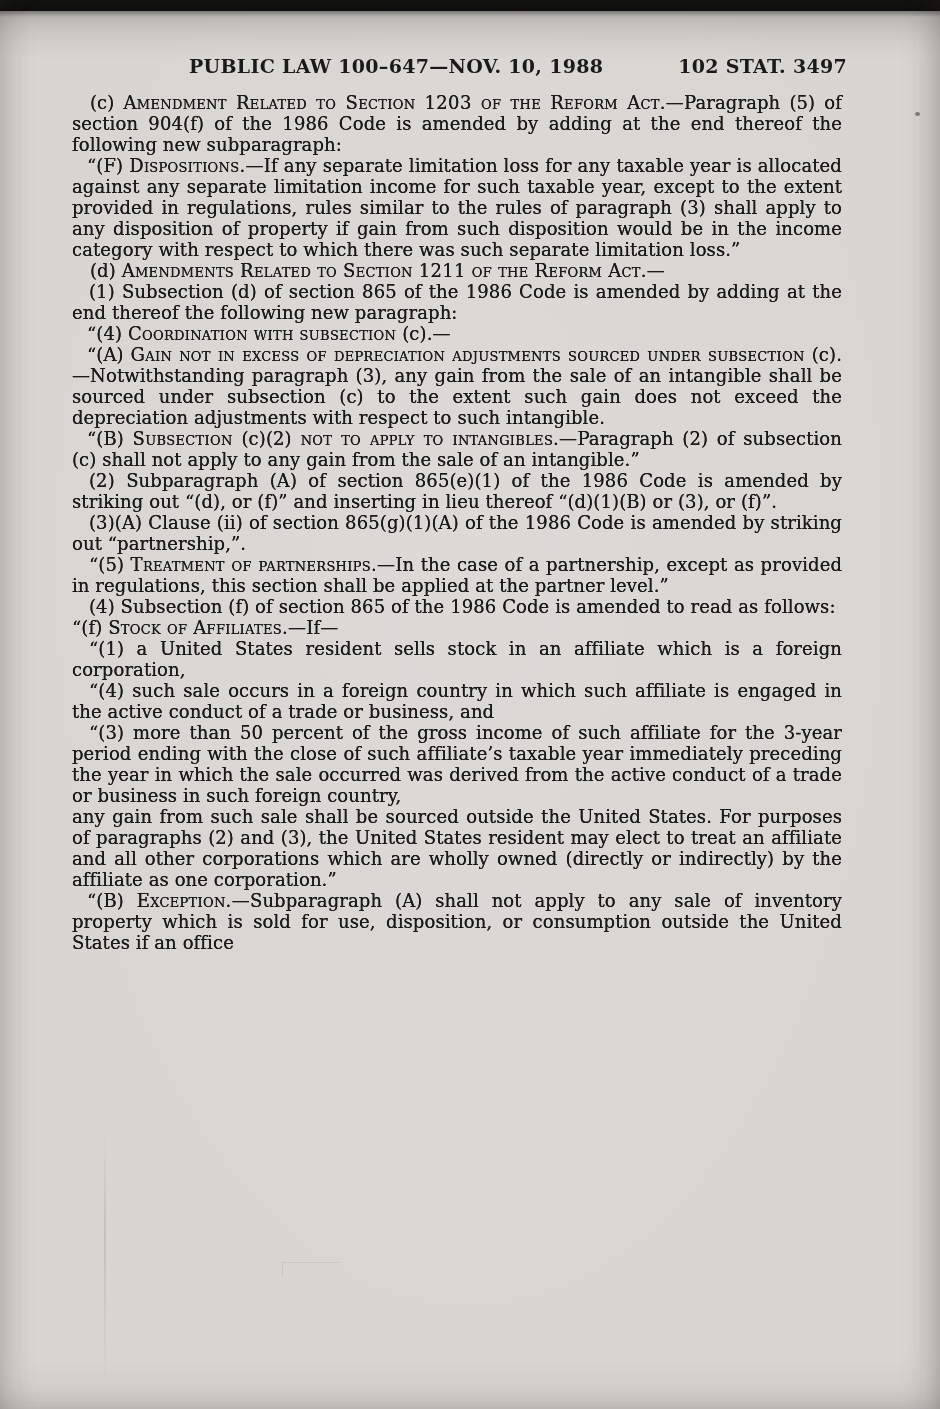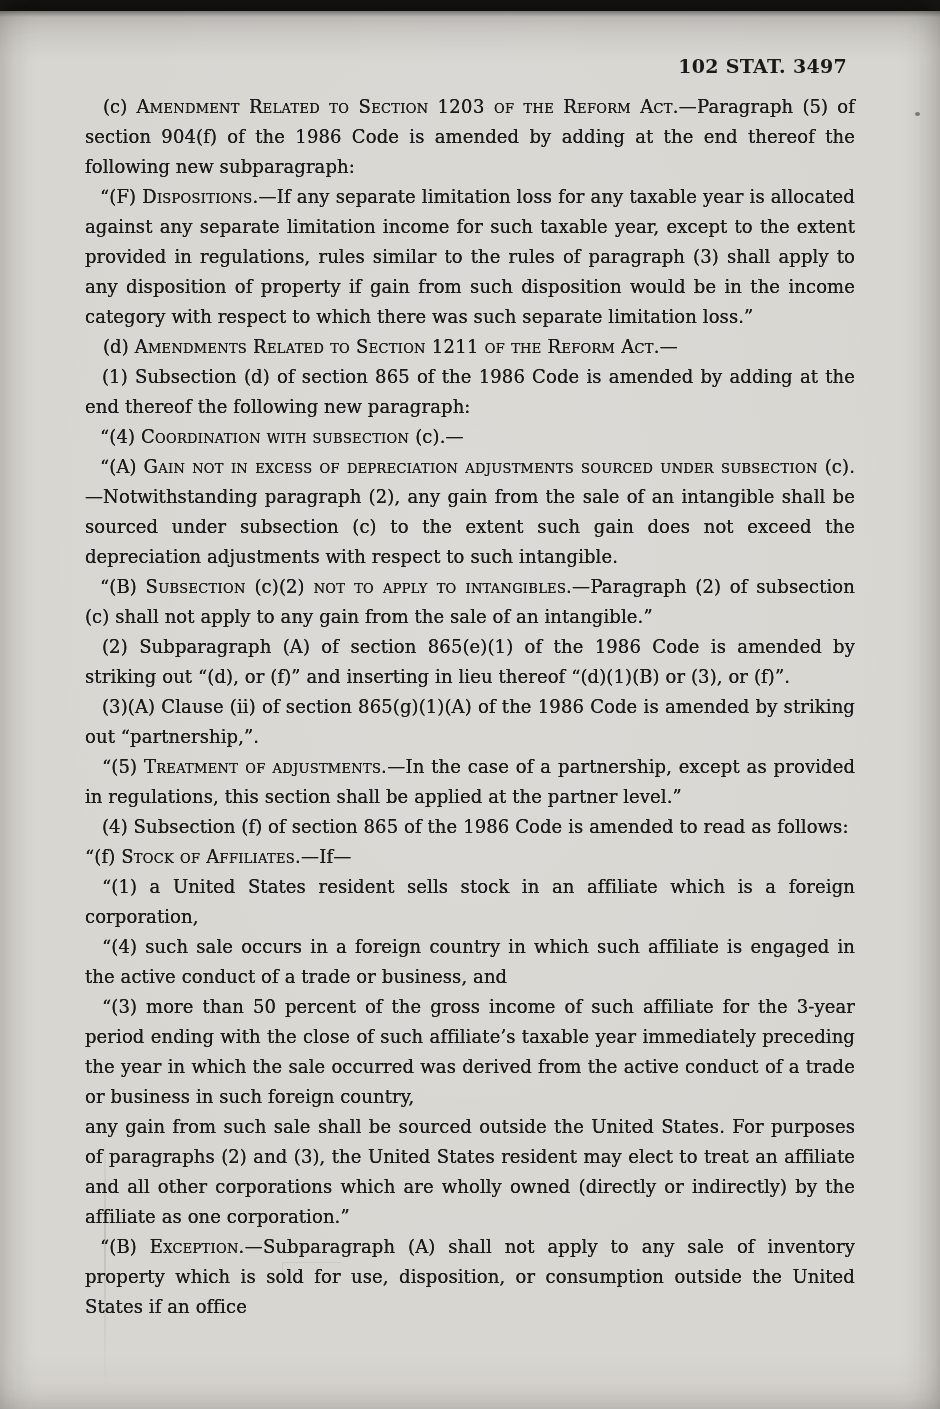--- a/index.html
+++ b/index.html
@@ -24,22 +24,22 @@
     box-shadow:
       inset 0 28px 50px -24px rgba(45,42,38,0.45),
       inset -20px 0 46px -30px rgba(45,42,38,0.38),
       inset 20px 0 46px -32px rgba(45,42,38,0.25),
       inset 0 -26px 60px -36px rgba(45,42,38,0.30);}
   .page-header{position:absolute;top:54px;left:85px;width:770px;height:24px;
     font-weight:bold;font-size:19px;line-height:24px;letter-spacing:0.3px;}
   .law-title{position:absolute;left:104px;white-space:nowrap;}
   .stat-number{position:absolute;right:8px;white-space:nowrap;}
   .statute-body{
-    position:absolute;top:92px;left:85px;width:770px;
-    font-size:18px;line-height:30px;
+    position:absolute;top:92px;left:72px;width:770px;
+    font-size:18px;line-height:21px;
     text-align:justify;letter-spacing:0.1px;
     text-shadow:0 0 0.35px currentColor;
   }
   .statute-body p{margin:0;padding:0;}
   .sc{font-variant:small-caps;letter-spacing:0.3px;}
   
   .ind1 {text-indent:18px;}
   .qf   {margin-left:75px;margin-right:133px;text-indent:15px;}
   .sub1 {margin-left:18px;text-indent:17px;}
   .q4   {margin-left:40px;text-indent:15px;}
@@ -54,34 +54,35 @@
     border-left:1px solid rgba(0,0,0,0.12);border-top:1px solid rgba(0,0,0,0.10);opacity:0.6;}
   .speck{position:absolute;left:915px;top:112px;width:5px;height:4px;
     background:rgba(40,40,40,0.5);border-radius:50%;}
 </style>
 </head>
 <body>
 
 <div class="scan-top"></div>
 
 <header class="page-header">
+  <span class="law-title">PUBLIC LAW 100–647—NOV. 10, 1988</span>
   <span class="stat-number">102 STAT. 3497</span>
 </header>
 
 <main class="statute-body">
     <p class="ind1"><span class="rn">(c) </span><span class="sc">Amendment Related to Section 1203 of the Reform Act.—</span><span class="rn">Paragraph (5) of section 904(f) of the 1986 Code is amended by adding at the end thereof the following new subparagraph:</span></p>
     <p class="qf"><span class="rn">“(F) </span><span class="sc">Dispositions.—</span><span class="rn">If any separate limitation loss for any taxable year is allocated against any separate limitation income for such taxable year, except to the extent provided in regulations, rules similar to the rules of paragraph (3) shall apply to any disposition of property if gain from such disposition would be in the income category with respect to which there was such separate limitation loss.”</span></p>
     <p class="ind1"><span class="rn">(d) </span><span class="sc">Amendments Related to Section 1211 of the Reform Act.—</span></p>
     <p class="sub1"><span class="rn">(1) Subsection (d) of section 865 of the 1986 Code is amended by adding at the end thereof the following new paragraph:</span></p>
     <p class="q4"><span class="rn">“(4) </span><span class="sc">Coordination with subsection </span><span class="rn">(c).—</span></p>
-    <p class="qa"><span class="rn">“(A) </span><span class="sc">Gain not in excess of depreciation adjustments sourced under subsection </span><span class="rn">(c).—Notwithstanding paragraph (2), any gain from the sale of an intangible shall be sourced under subsection (c) to the extent such gain does not exceed the depreciation adjustments with respect to such intangible.</span></p>
+    <p class="qa"><span class="rn">“(A) </span><span class="sc">Gain not in excess of depreciation adjustments sourced under subsection </span><span class="rn">(c).—Notwithstanding paragraph (3), any gain from the sale of an intangible shall be sourced under subsection (c) to the extent such gain does not exceed the depreciation adjustments with respect to such intangible.</span></p>
     <p class="qa"><span class="rn">“(B) </span><span class="sc">Subsection </span><span class="rn">(c)(2)</span><span class="sc"> not to apply to intangibles.—</span><span class="rn">Paragraph (2) of subsection (c) shall not apply to any gain from the sale of an intangible.”</span></p>
     <p class="sub1"><span class="rn">(2) Subparagraph (A) of section 865(e)(1) of the 1986 Code is amended by striking out “(d), or (f)” and inserting in lieu thereof “(d)(1)(B) or (3), or (f)”.</span></p>
     <p class="sub1"><span class="rn">(3)(A) Clause (ii) of section 865(g)(1)(A) of the 1986 Code is amended by striking out “partnership,”.</span></p>
-    <p class="sub1"><span class="rn">“(5) </span><span class="sc">Treatment of adjustments.—</span><span class="rn">In the case of a partnership, except as provided in regulations, this section shall be applied at the partner level.”</span></p>
+    <p class="sub1"><span class="rn">“(5) </span><span class="sc">Treatment of partnerships.—</span><span class="rn">In the case of a partnership, except as provided in regulations, this section shall be applied at the partner level.”</span></p>
     <p class="sub1"><span class="rn">(4) Subsection (f) of section 865 of the 1986 Code is amended to read as follows:</span></p>
     <p class="flush"><span class="rn">“(f) </span><span class="sc">Stock of Affiliates.—</span><span class="rn">If—</span></p>
     <p class="sub1"><span class="rn">“(1) a United States resident sells stock in an affiliate which is a foreign corporation,</span></p>
     <p class="sub1"><span class="rn">“(4) such sale occurs in a foreign country in which such affiliate is engaged in the active conduct of a trade or business, and</span></p>
     <p class="sub1"><span class="rn">“(3) more than 50 percent of the gross income of such affiliate for the 3-year period ending with the close of such affiliate’s taxable year immediately preceding the year in which the sale occurred was derived from the active conduct of a trade or business in such foreign country,</span></p>
     <p class="flush"><span class="rn">any gain from such sale shall be sourced outside the United States. For purposes of paragraphs (2) and (3), the United States resident may elect to treat an affiliate and all other corporations which are wholly owned (directly or indirectly) by the affiliate as one corporation.”</span></p>
     <p class="qb"><span class="rn">“(B) </span><span class="sc">Exception.—</span><span class="rn">Subparagraph (A) shall not apply to any sale of inventory property which is sold for use, disposition, or consumption outside the United States if an office</span></p>
   </main>
 
 <div class="crease-left"></div>

